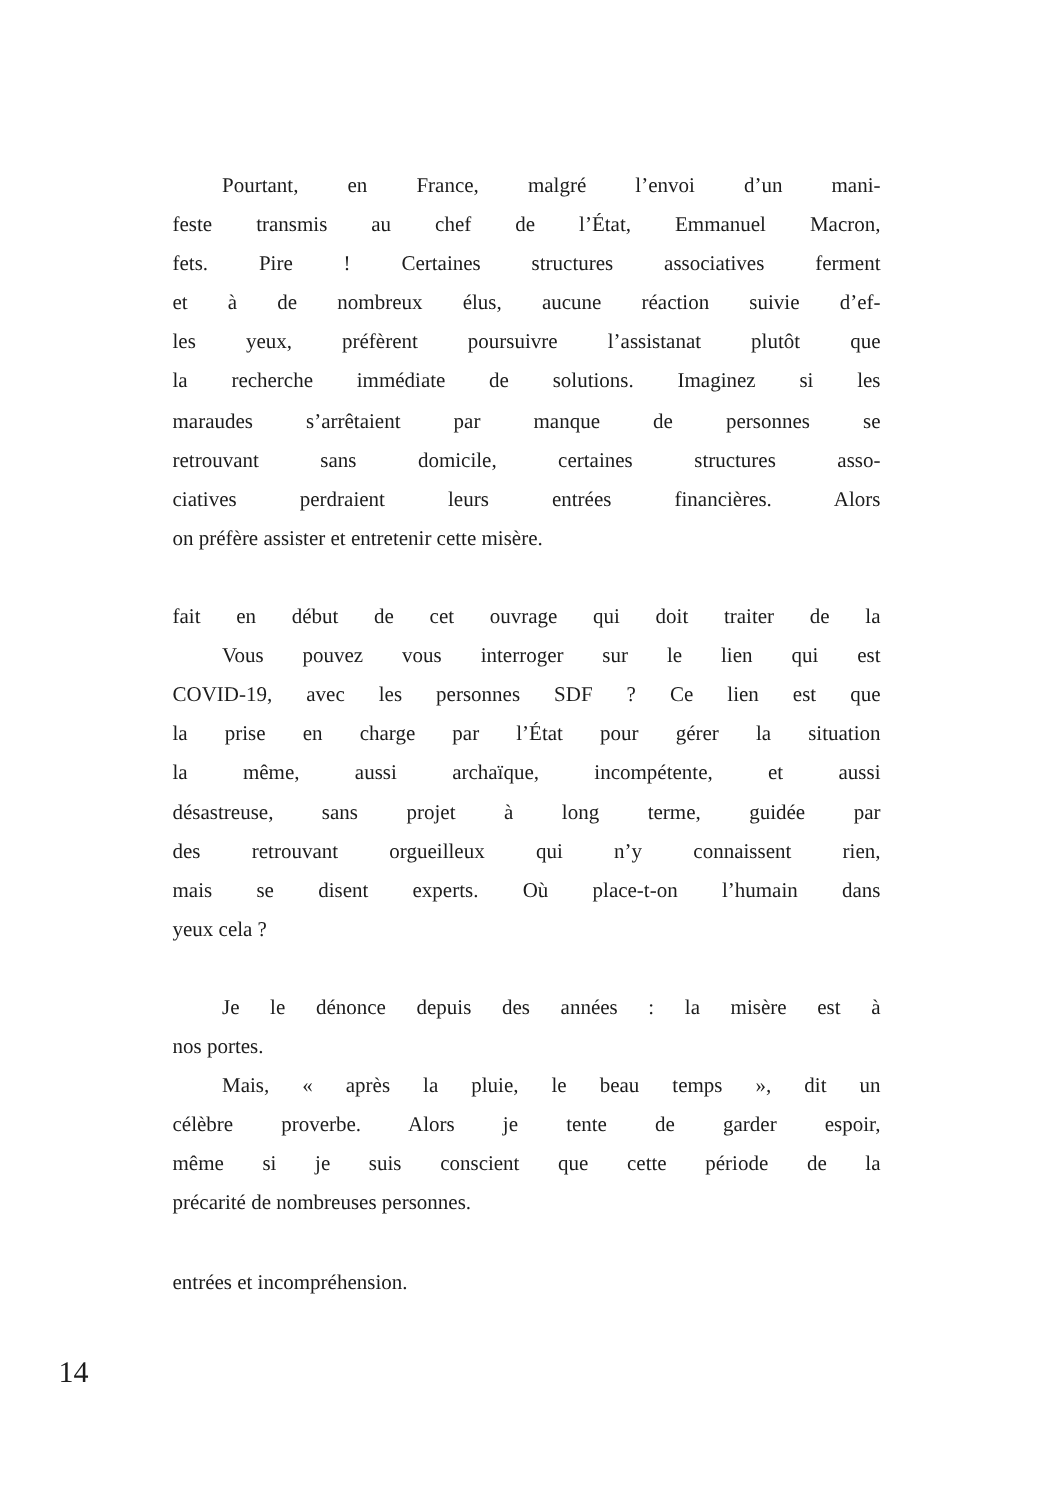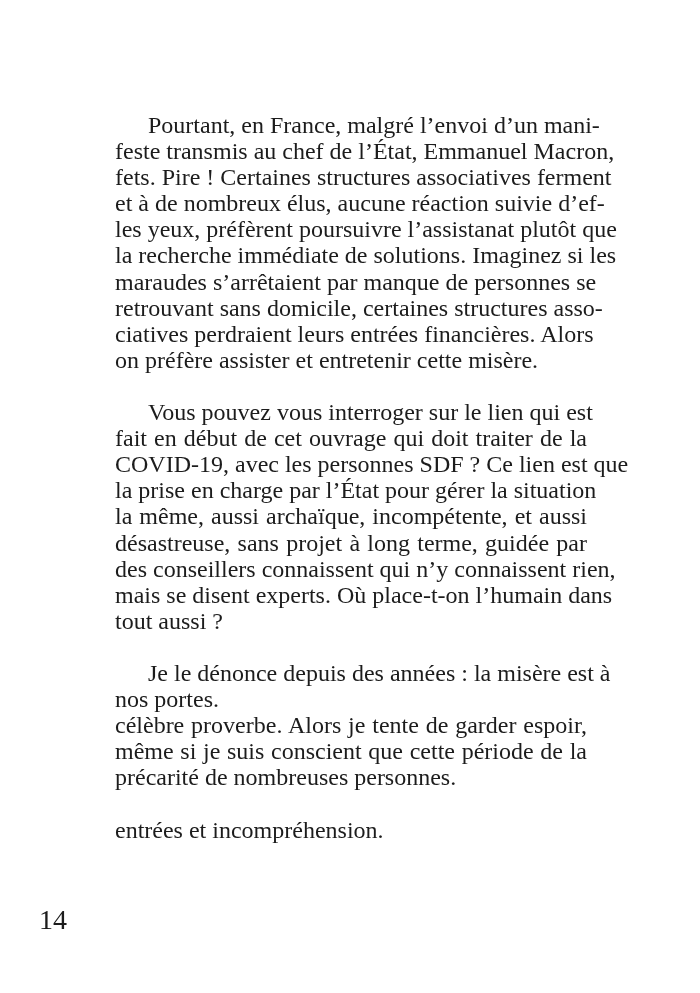--- a/index.html
+++ b/index.html
@@ -19,21 +19,21 @@
       width: 700px;
       height: 993px;
       background: #ffffff;
     }
     .text-block {
       position: absolute;
       left: 115px;
       top: 112px;
       width: 472px;
       font-family: "Liberation Serif", "DejaVu Serif", serif;
-      font-size: 24px;
+      font-size: 14px;
       line-height: 26.1px;
       color: #1c1c1c;
       text-align: justify;
       hyphens: manual;
     }
     .para {
       margin: 0;
       text-indent: 33px;
     }
     .para.gap {
@@ -51,21 +51,21 @@
     }
     .line.indent {
       padding-left: 33px;
     }
     .para { text-indent: 0; }
     .page-number {
       position: absolute;
       left: 39px;
       top: 904px;
       font-family: "Liberation Serif", "DejaVu Serif", serif;
-      font-size: 28px;
+      font-size: 20px;
       color: #1c1c1c;
     }
   </style>
 </head>
 <body>
 
 <div class="page">
   <div class="text-block">
 
     <p class="para">
@@ -75,37 +75,38 @@
       <span class="line">et à de nombreux élus, aucune réaction suivie d’ef-</span>
       <span class="line">les yeux, préfèrent poursuivre l’assistanat plutôt que</span>
       <span class="line">la recherche immédiate de solutions. Imaginez si les</span>
       <span class="line">maraudes s’arrêtaient par manque de personnes se</span>
       <span class="line">retrouvant sans domicile, certaines structures asso-</span>
       <span class="line">ciatives perdraient leurs entrées financières. Alors</span>
       <span class="line last">on préfère assister et entretenir cette misère.</span>
     </p>
 
     <p class="para gap">
+      <span class="line">fait en début de cet ouvrage qui doit traiter de la</span>
       <span class="line indent">Vous pouvez vous interroger sur le lien qui est</span>
-      <span class="line">fait en début de cet ouvrage qui doit traiter de la</span>
       <span class="line">COVID-19, avec les personnes SDF ? Ce lien est que</span>
       <span class="line">la prise en charge par l’État pour gérer la situation</span>
       <span class="line">la même, aussi archaïque, incompétente, et aussi</span>
       <span class="line">désastreuse, sans projet à long terme, guidée par</span>
-      <span class="line">des conseillers connaissent qui n’y connaissent rien,</span>
+      <span class="line">des retrouvant orgueilleux qui n’y connaissent rien,</span>
       <span class="line">mais se disent experts. Où place-t-on l’humain dans</span>
-      <span class="line last">tout aussi ?</span>
+      <span class="line last">yeux cela ?</span>
     </p>
 
     <p class="para gap">
       <span class="line indent">Je le dénonce depuis des années : la misère est à</span>
       <span class="line last">nos portes.</span>
     </p>
 
     <p class="para">
+      <span class="line indent">Mais, « après la pluie, le beau temps », dit un</span>
       <span class="line">célèbre proverbe. Alors je tente de garder espoir,</span>
       <span class="line">même si je suis conscient que cette période de la</span>
       <span class="line last">précarité de nombreuses personnes.</span>
     </p>
 
     <p class="para gap">
       <span class="line last">entrées et incompréhension.</span>
     </p>
 
   </div>

